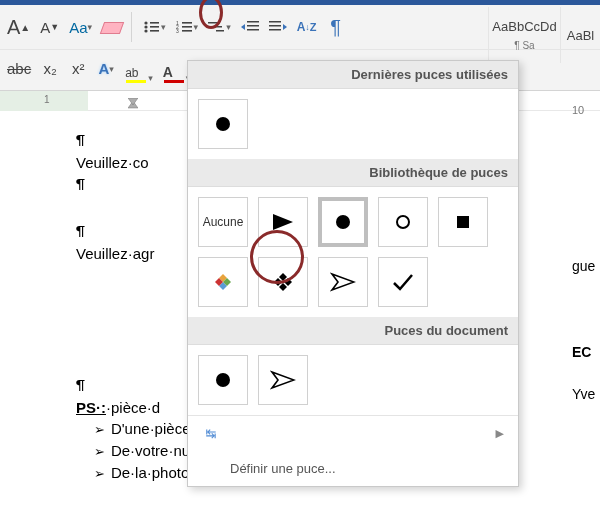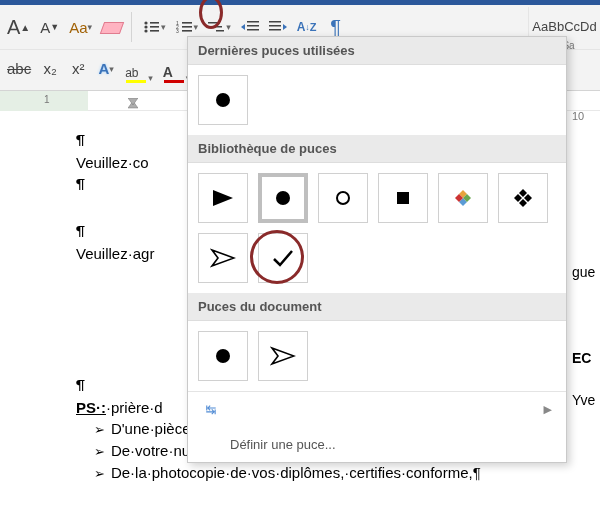--- a/index.html
+++ b/index.html
@@ -27,36 +27,36 @@
   .ruler-label { position:absolute; top:3px; font-size:10px; color:#777; }
   .tab-marker { position:absolute; top:7px; width:9px; height:9px; }
   .tab-marker svg { display:block; }
 
   .doc { position:absolute; left:0; top:112px; width:600px; padding: 18px 0 0 76px; font-family: 'Calibri','Segoe UI',sans-serif; font-size: 15px; color:#000; line-height: 1.45; }
   .doc .pil { font-family: 'Calibri','Segoe UI',sans-serif; }
   .doc ul { list-style: none; margin-left: 18px; }
   .doc li::before { content:"➢"; font-size:13px; margin-right:6px; }
   .ps { text-decoration: underline; font-weight: bold; }
 
-  .dropdown { position:absolute; left:187px; top:36px; width:380px; background:#fff; border:1px solid #c9c9c9; box-shadow: 3px 3px 8px rgba(0,0,0,.18); z-index:5; }
+  .dropdown { position:absolute; left:187px; top:60px; width:332px; background:#fff; border:1px solid #c9c9c9; box-shadow: 3px 3px 8px rgba(0,0,0,.18); z-index:5;text-align:right; }
   .dd-section-h { background:#eaeaea; color:#555; font-weight:600; font-size:13px; padding:6px 10px; border-bottom:1px solid #ddd; }
   .dd-grid { display:flex; flex-wrap:wrap; gap:10px; padding:10px; }
   .swatch { width:50px; height:50px; border:1px solid #d0d0d0; background:#fff; display:flex; align-items:center; justify-content:center; font-size:12px; color:#333; }
   .swatch.selected { outline:4px solid #bfbfbf; outline-offset:-4px; }
   .dd-footer { border-top:1px solid #e4e4e4; }
   .dd-foot-item { display:flex; align-items:center; gap:10px; padding:10px 14px; color:#555; font-size:13px; }
   .dd-foot-item .chev { margin-left:auto; color:#888; font-size:11px; }
   .dd-foot-item .ico { width:18px; display:inline-flex; justify-content:center; color:#538dd5; }
   .dd-foot-item span.lab { text-decoration: underline; text-decoration-color:#bbb; }
 
   .circle-annot { position:absolute; border:3px solid #8a2a2a; border-radius:50%; z-index:10; pointer-events:none; }
   .circ1 { left:199px; top:-4px; width:24px; height:33px; }
   .circ2 { left:250px; top:230px; width:54px; height:54px; }
 
-  .partial-right { position:absolute; right:0; top:130px; width:32px; color:#000; font-size:14px; }
+  .partial-right { position:absolute; right:0; top:124px; width:32px; color:#000; font-size:14px; }
   .pr { padding:6px 0 6px 4px; white-space:nowrap; }
   .pr.rule10 { color:#777; font-size:11px; }
   .pr.bold { font-weight:bold; }
 
   .bullet-black { width:14px; height:14px; background:#000; border-radius:50%; }
   .bullet-ring { width:14px; height:14px; border:2px solid #000; border-radius:50%; }
   .bullet-square { width:12px; height:12px; background:#000; }
 </style>
 </head>
 <body>
@@ -67,21 +67,21 @@
   <div class="ribbon-row1">
     <span class="rbtn big">
         <span>A</span>
         <span style="font-size:10px">▲</span>
       </span>
     <span class="rbtn">
         <span>A</span>
         <span style="font-size:9px">▼</span>
       </span>
     <span class="rbtn">
-        <span style="color:#a16207">Aa</span>
+        <span style="color:#0369a1">Aa</span>
         <span style="font-size:9px;color:#666">▾</span>
       </span>
     <span class="rbtn">
         <span class="eraser"></span>
       </span>
     <span class="sep"></span>
     <span class="rbtn">
       <svg width="16" height="14">
           <circle cx="3" cy="3" r="1.6" fill="#444"></circle>
           <rect x="7" y="2" width="9" height="1.6" fill="#444"></rect>
@@ -144,20 +144,23 @@
     </span>
     <span class="rbtn highlight-ico">
       <span style="display:inline-block"><span style="font-size:14px;font-weight:bold">A</span><span class="underline-bar" style="background:#d00000;display:block"></span></span>
       <span style="font-size:9px;color:#666;margin-left:2px">▾</span>
     </span>
   </div>
   <div class="styles">
     <div class="style-btn">
       <span>AaBbCcDd</span>
       <span style="font-size:10px;color:#777;margin-top:6px">¶ Sa</span>
+    </div>
+    <div class="style-btn" style="width:40px;border-right:none">
+      <span>AaBl</span>
     </div>
   </div>
 </div>
 
 <div class="ruler">
   <div class="shade"></div>
   <span class="ruler-label" style="left:44px">1</span>
   <span class="tab-marker" style="left:128px">
     <svg width="10" height="12">
         <polygon points="0,10 10,10 5,3" fill="#adadad" stroke="#777" stroke-width="0.5"></polygon>
@@ -167,37 +170,38 @@
 </div>
 
 <div class="doc">
   <div class="pil">¶</div>
   <div>Veuillez·co</div>
   <div class="pil">¶</div>
   <div class="pil" style="margin-top:26px">¶</div>
   <div>Veuillez·agr</div>
   <div style="height:110px"></div>
   <div class="pil">¶</div>
-  <div><span class="ps">PS·:</span><span>·prière·d</span></div>
+  <div><span class="ps">PS·:</span><span>·pièce·d</span></div>
   <ul>
     <li>D'une·pièce·d'identité,¶</li>
     <li>De·votre·numéro·national·de·sécurité·sociale,¶</li>
     <li>De·la·photocopie·de·vos·diplômes,·certifies·conforme,¶</li>
   </ul>
 </div>
 
 <div class="dropdown">
   <div class="dd-section-h">Dernières puces utilisées</div>
   <div class="dd-grid">
     <div class="swatch">
         <span class="bullet-black"></span>
       </div>
   </div>
   <div class="dd-section-h">Bibliothèque de puces</div>
   <div class="dd-grid">
+    <div class="swatch">Aucune</div>
     <div class="swatch">
         <svg width="24" height="20">
           <polygon points="2,2 2,18 22,10" fill="#000"></polygon>
         </svg>
       </div>
     <div class="swatch selected">
         <span class="bullet-black"></span>
       </div>
     <div class="swatch">
         <span class="bullet-ring"></span>

